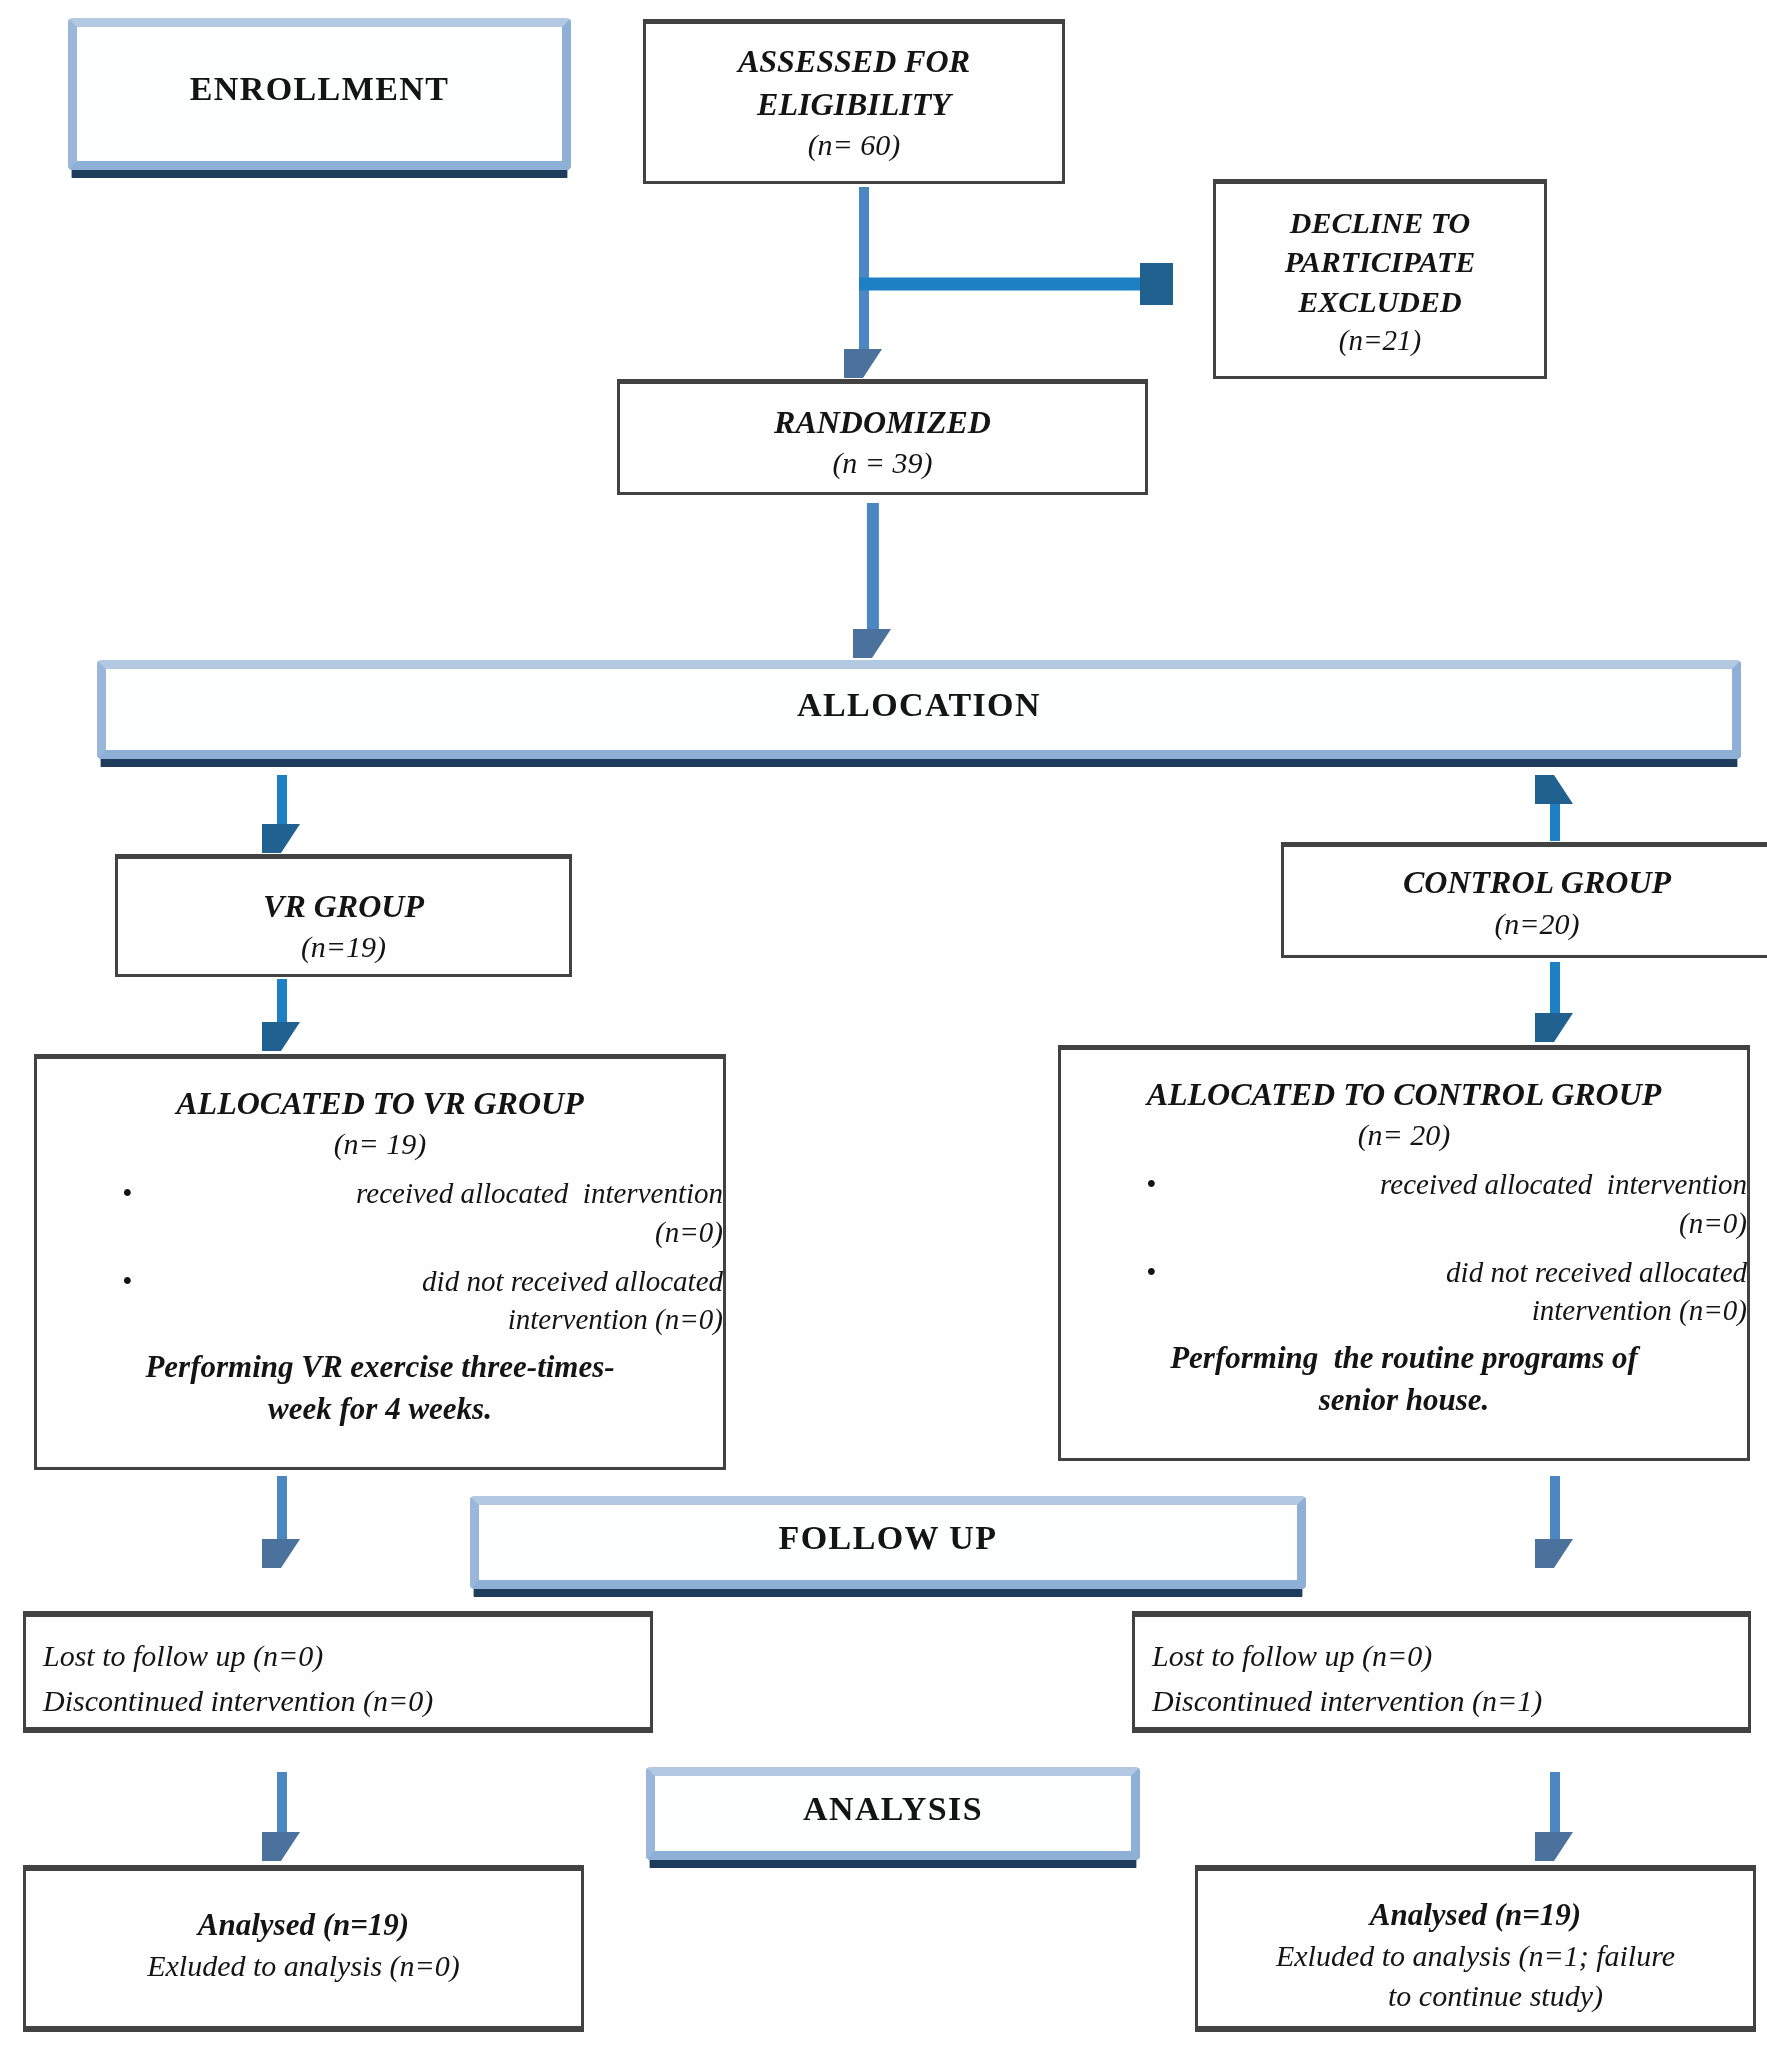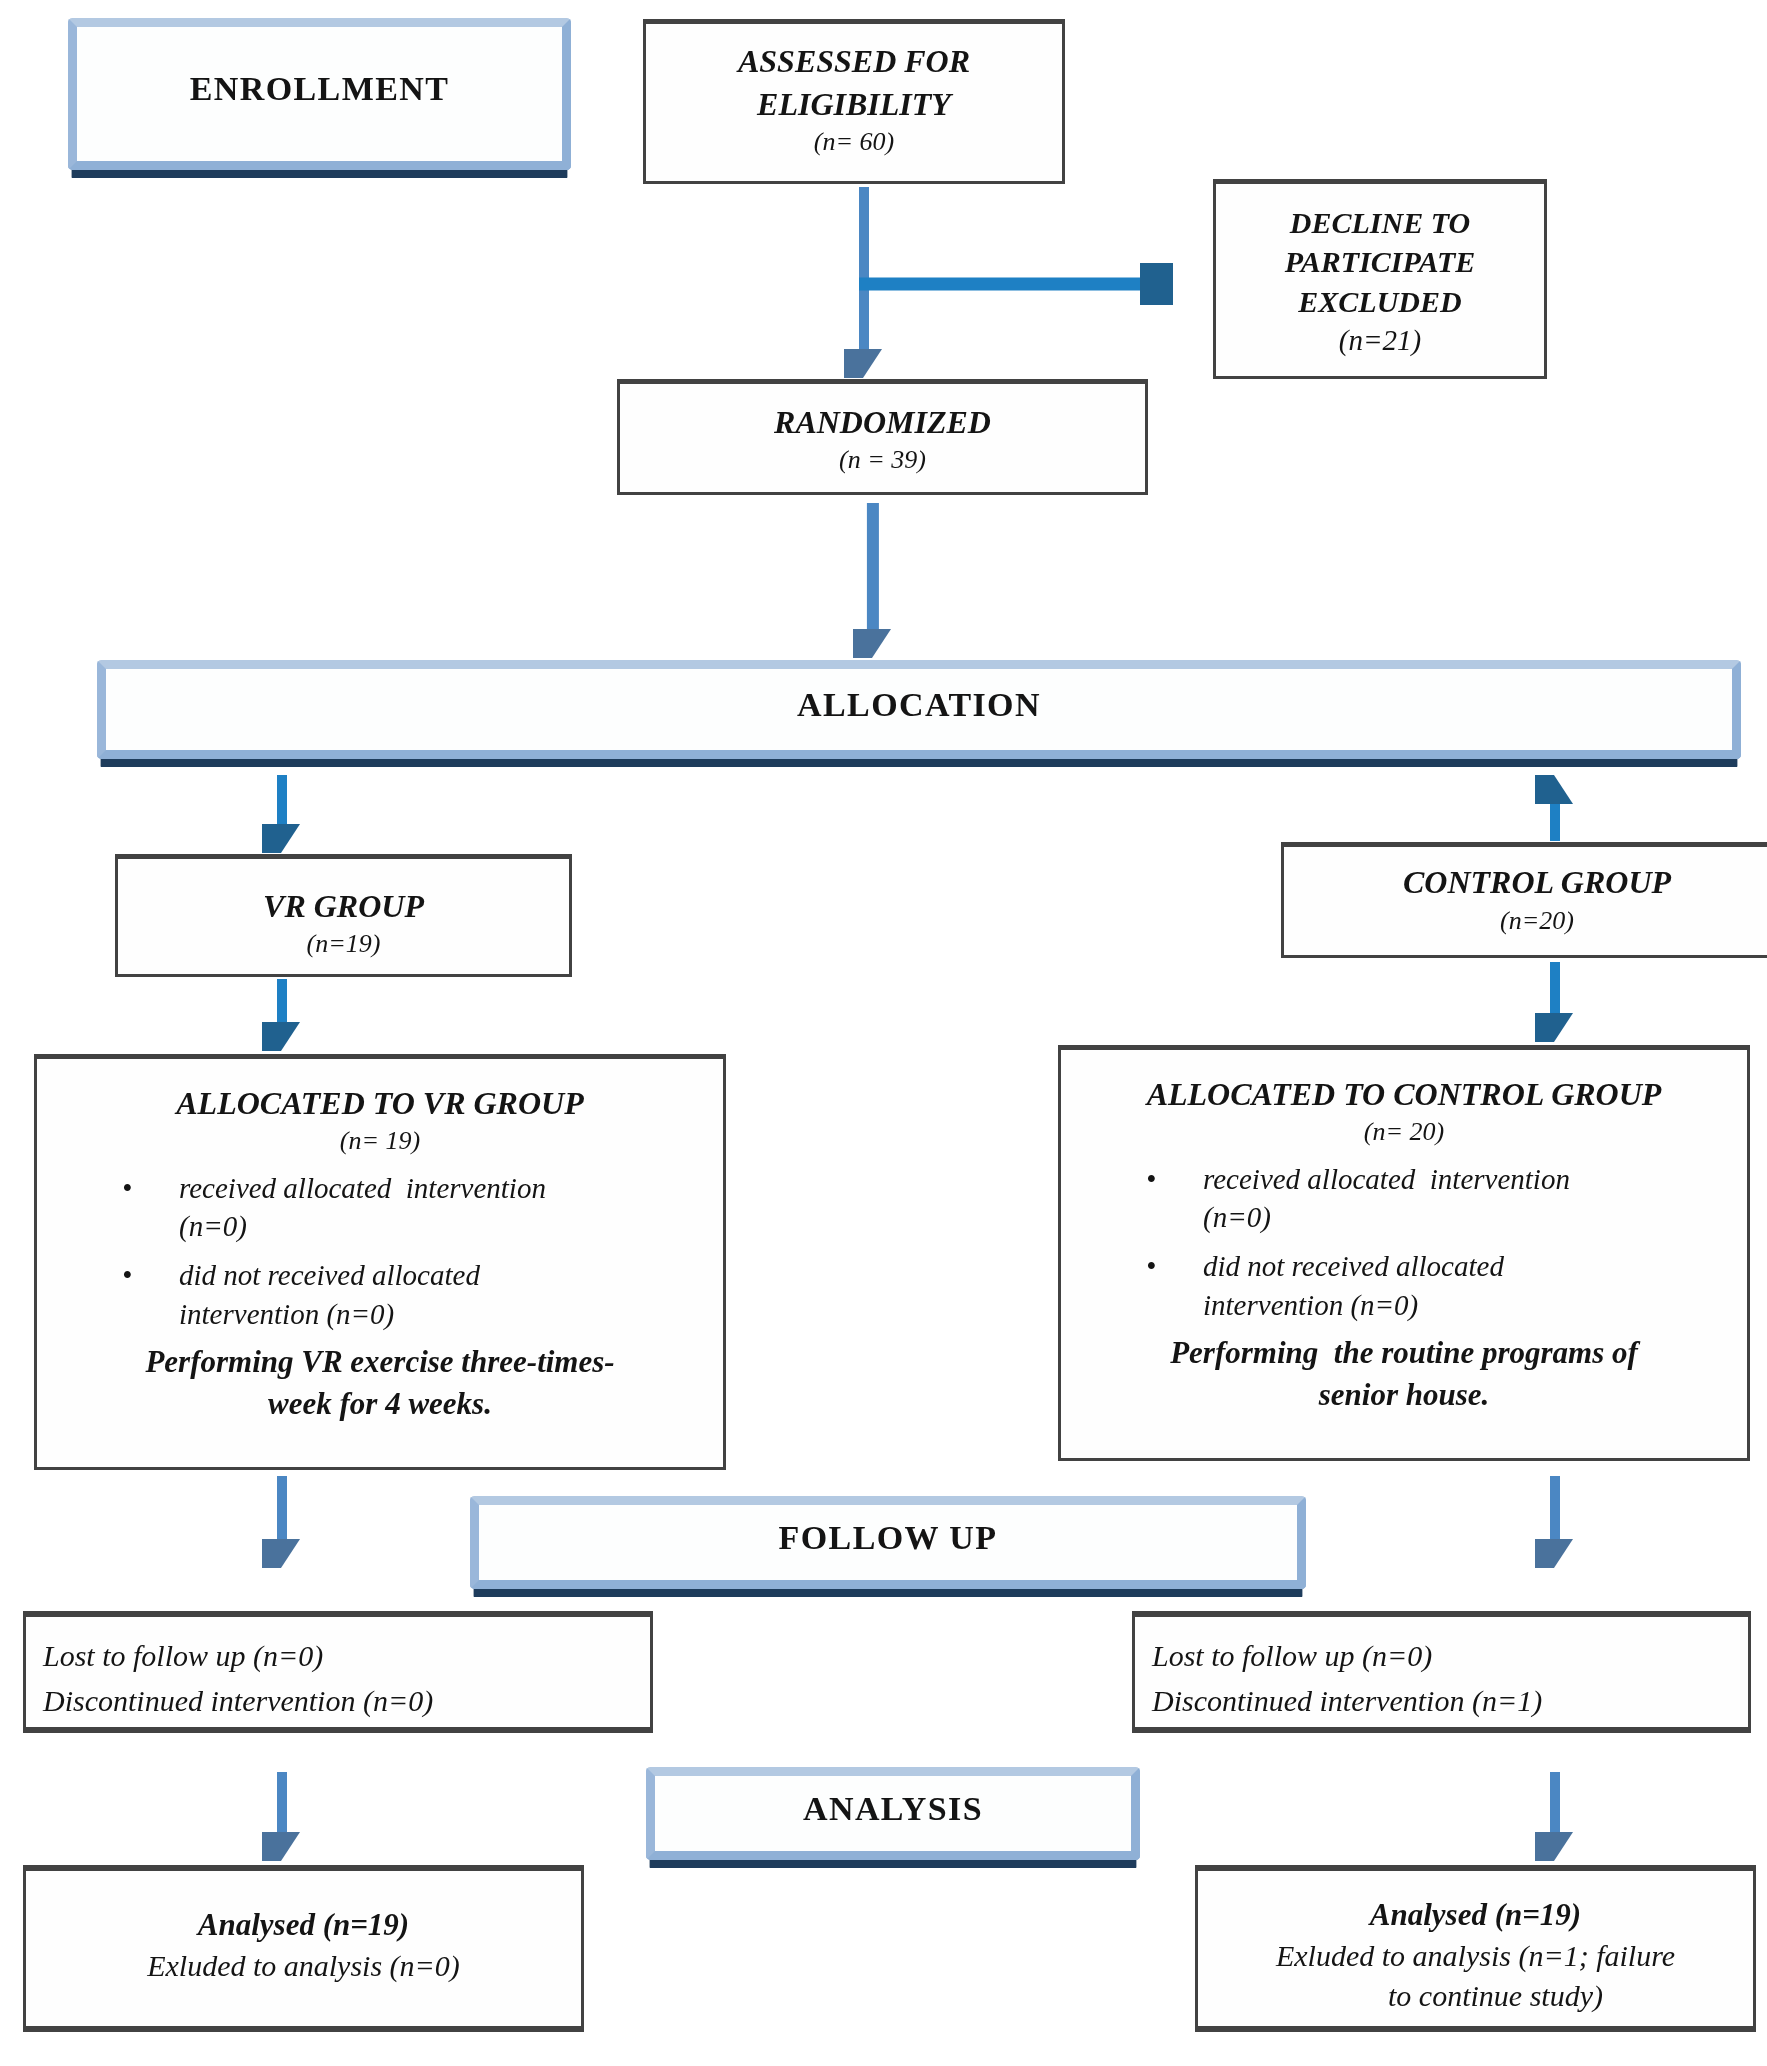--- a/index.html
+++ b/index.html
@@ -32,28 +32,28 @@
     position:absolute;
     background:#fefefe;
     border:3.6px solid var(--box-border,#424242);
     border-top-width:5.7px;
     box-sizing:border-box;
     text-align:center;
     font-style:italic;
   }
   .pbox.hline{border-top-width:6.5px;border-bottom-width:6.5px;}
   .t-bold{font-weight:bold;font-size:32px;line-height:1.32;}
-  .t-reg{font-weight:normal;font-size:26px;line-height:1.32;}
+  .t-reg{font-weight:normal;font-size:30px;line-height:1.32;}
   .t-body{font-weight:normal;font-size:29px;line-height:1.34;}
   .pre{white-space:pre-wrap;}
   .left-text{text-align:left;}
   
   .bullet-row{display:flex;text-align:left;margin:10px 0 0 75px;}
   .bullet-dot{width:57px;font-size:29px;line-height:1.34;text-align:left;padding-left:10px;}
-  .bullet-lines{flex:1;}
+  .bullet-lines{flex:1;text-align:right;}
   .note{font-weight:bold;font-size:31px;line-height:1.35;margin-top:7.2px;text-align:center;}
   
   .arrow-down,.arrow-up{position:absolute;width:39px;}
   .arrow-down .stem{position:absolute;left:50%;transform:translateX(-50%);top:0;bottom:24.4px;width:10px;}
   .arrow-down .head{position:absolute;left:0;bottom:0;width:0;height:0;
     border-left:19.4px solid transparent;border-right:19.4px solid transparent;border-top:29px solid;}
   .arrow-up .stem{position:absolute;left:50%;transform:translateX(-50%);bottom:0;top:24.4px;width:10px;}
   .arrow-up .head{position:absolute;left:0;top:0;width:0;height:0;
     border-left:19.4px solid transparent;border-right:19.4px solid transparent;border-bottom:29px solid;}
   .arrow-right{position:absolute;height:42px;}

